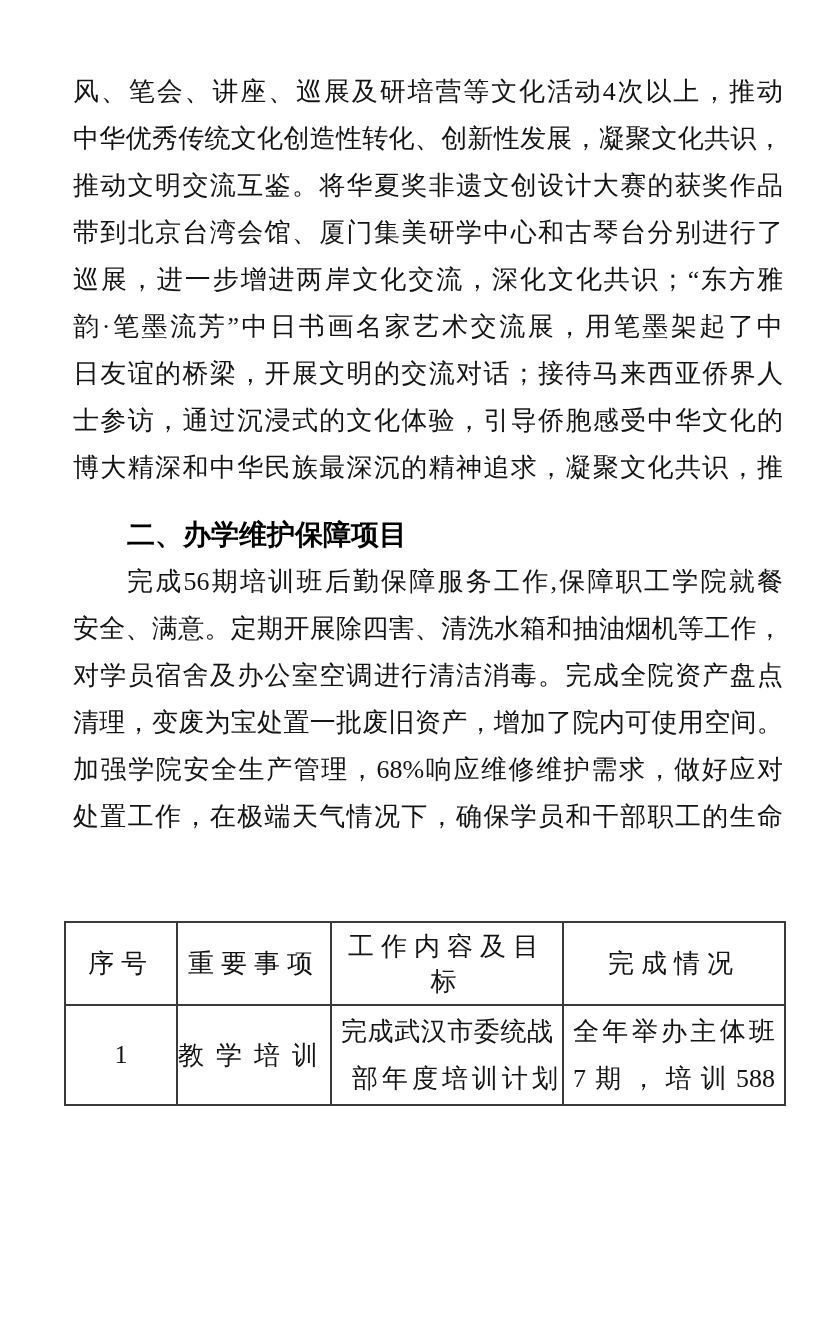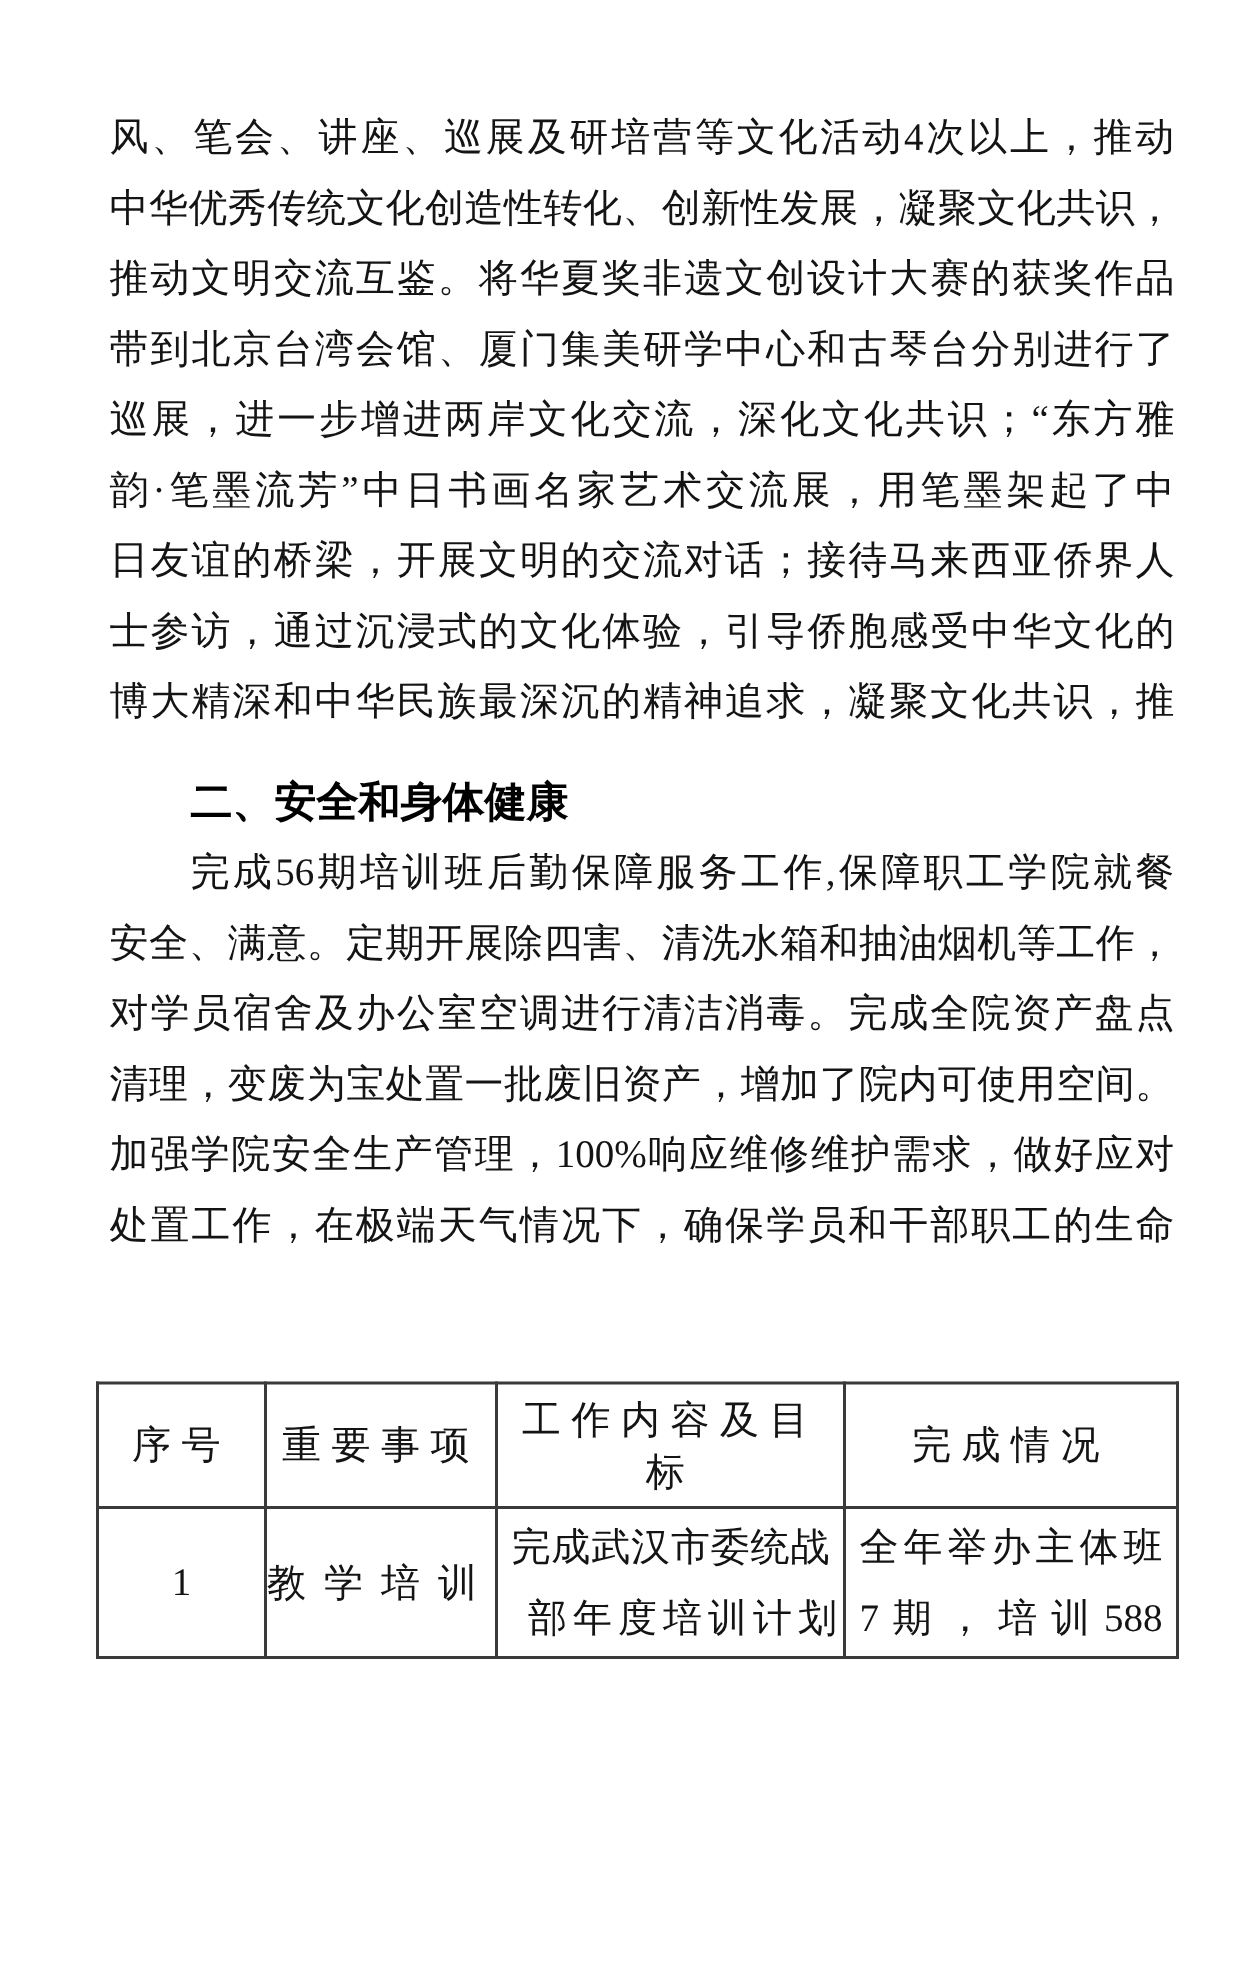--- a/index.html
+++ b/index.html
@@ -278,21 +278,21 @@
           <span>聚</span>
           <span>文</span>
           <span>化</span>
           <span>共</span>
           <span>识</span>
           <span>，</span>
           <span>推</span>
         </div>
     </div>
 
-    <div class="heading">二、安全和身体健康</div>
+    <div class="heading">二、办学维护保障项目</div>
 
     <div class="para">
       <div class="line dist indent">
           <span>完</span>
           <span>成</span>
           <span>56</span>
           <span>期</span>
           <span>培</span>
           <span>训</span>
           <span>班</span>
@@ -405,21 +405,21 @@
           <span>强</span>
           <span>学</span>
           <span>院</span>
           <span>安</span>
           <span>全</span>
           <span>生</span>
           <span>产</span>
           <span>管</span>
           <span>理</span>
           <span>，</span>
-          <span>100%</span>
+          <span>68%</span>
           <span>响</span>
           <span>应</span>
           <span>维</span>
           <span>修</span>
           <span>维</span>
           <span>护</span>
           <span>需</span>
           <span>求</span>
           <span>，</span>
           <span>做</span>

